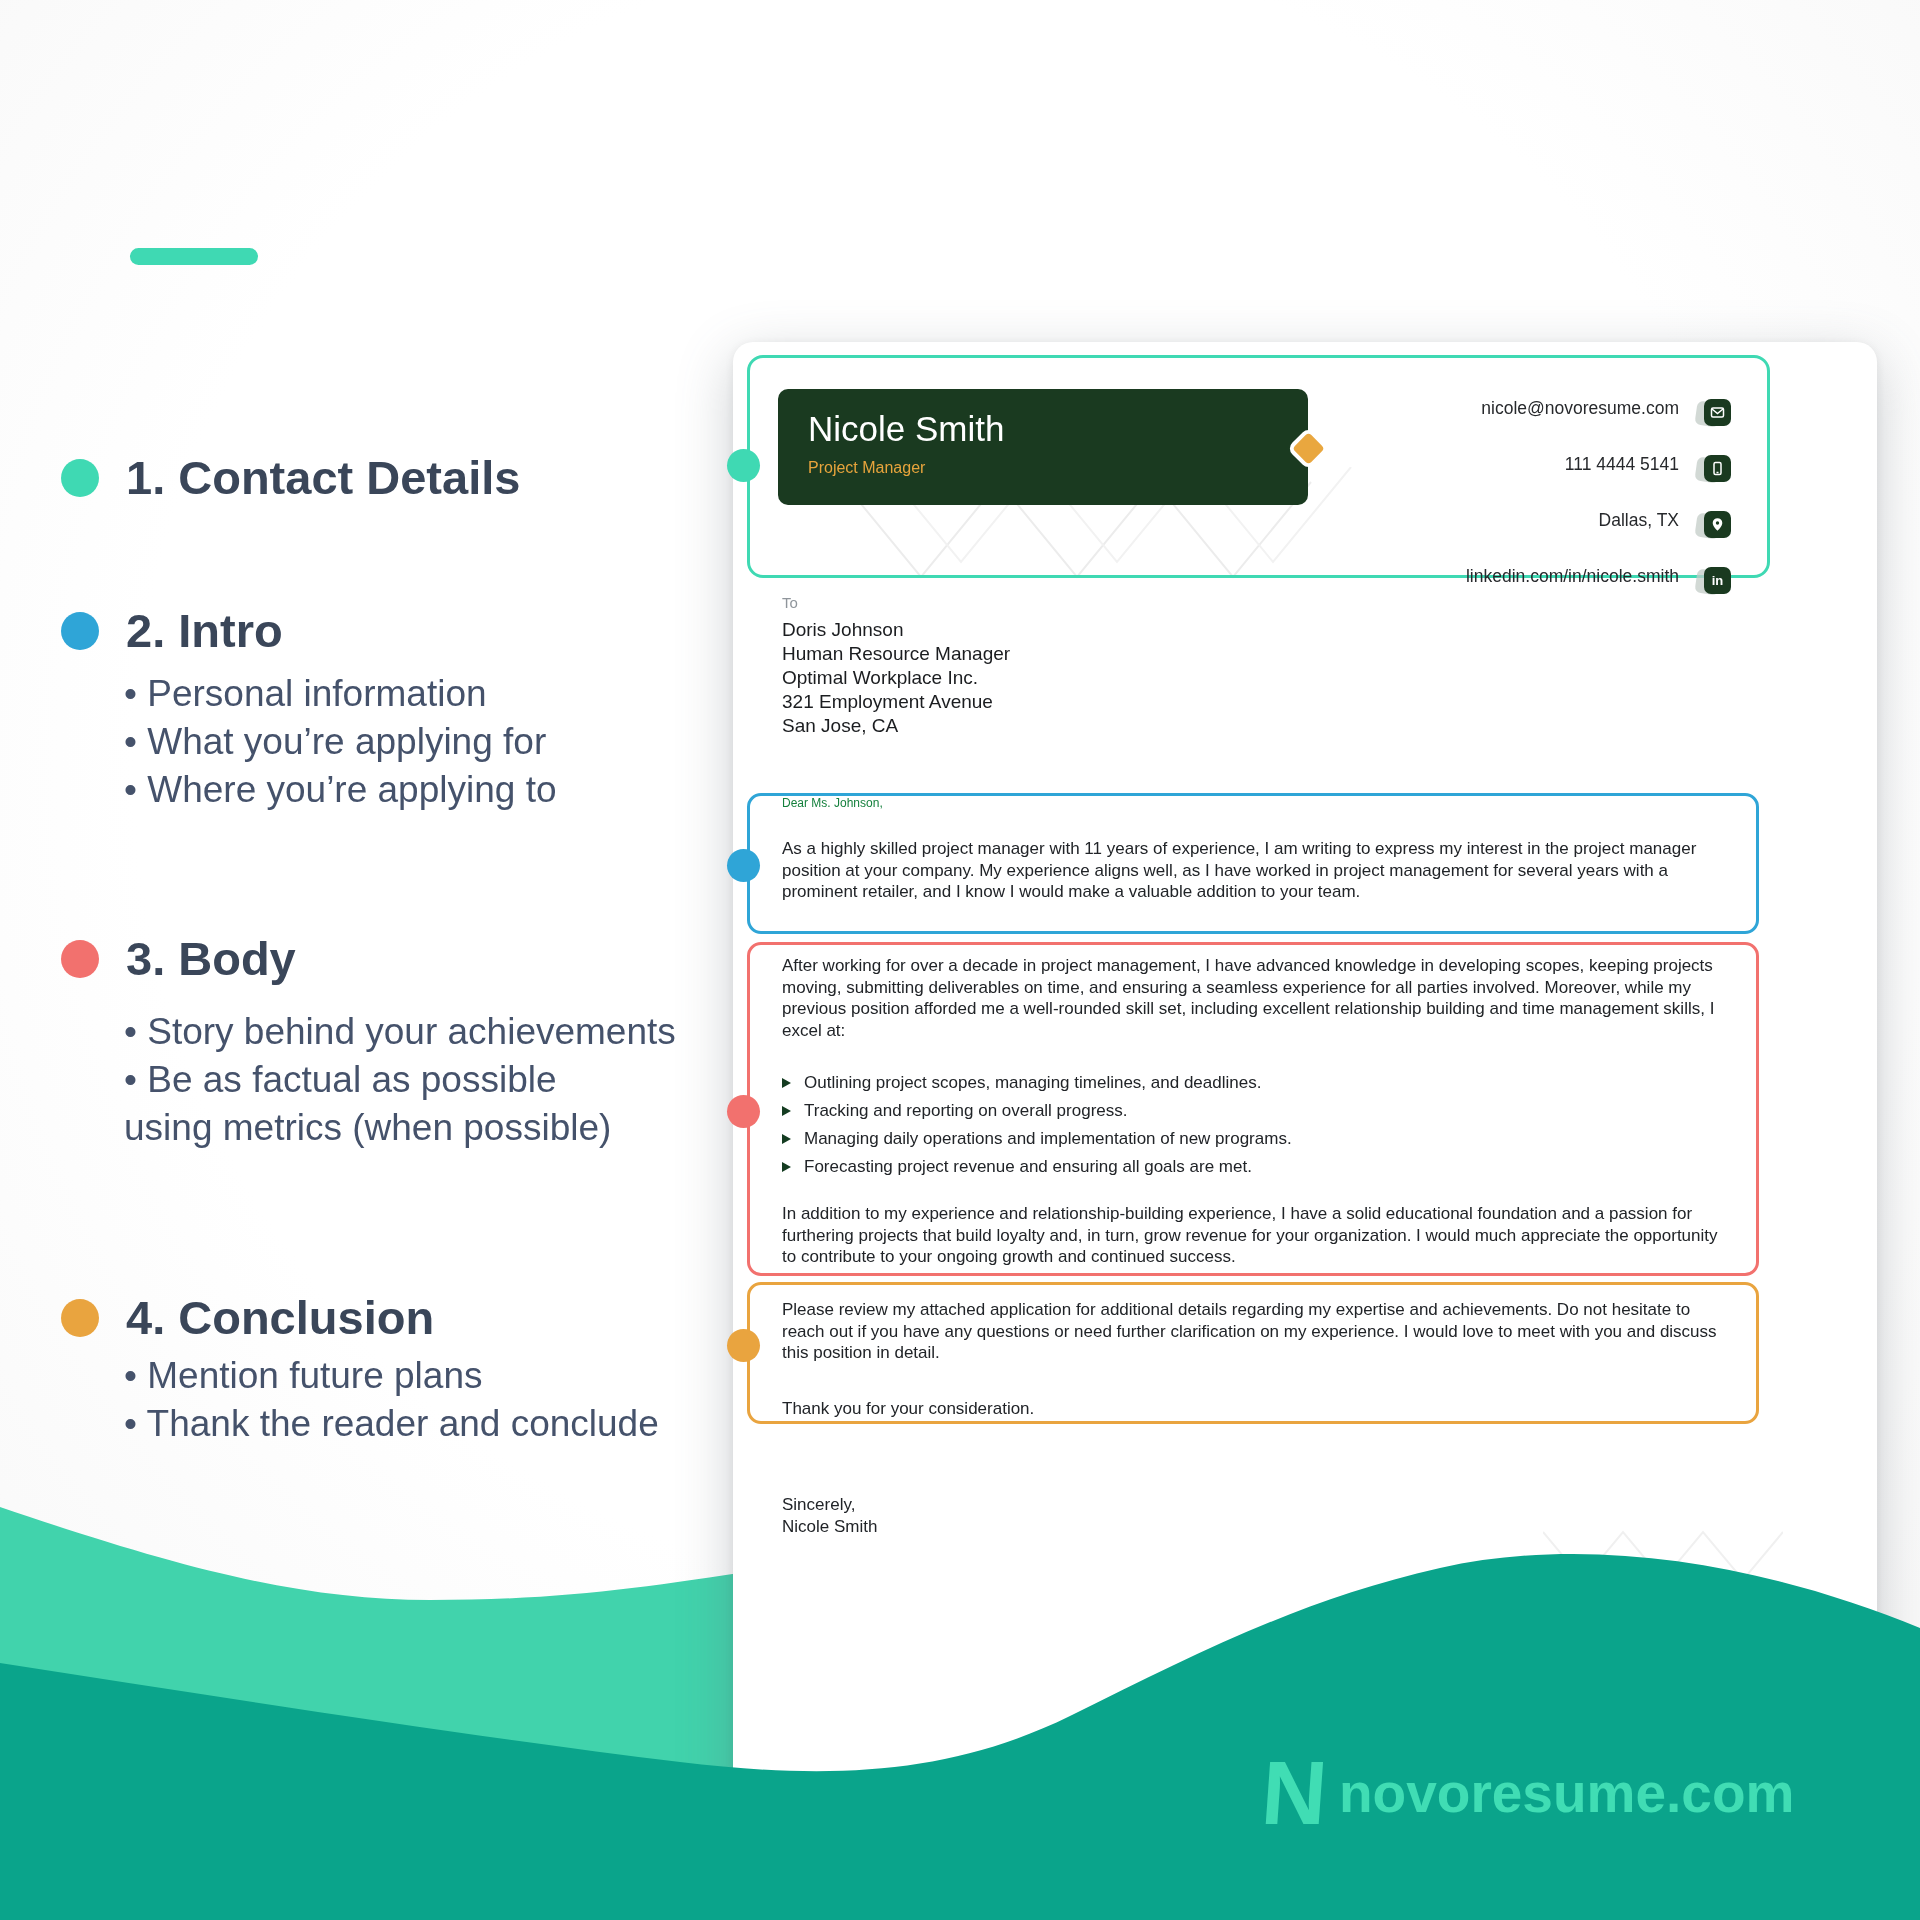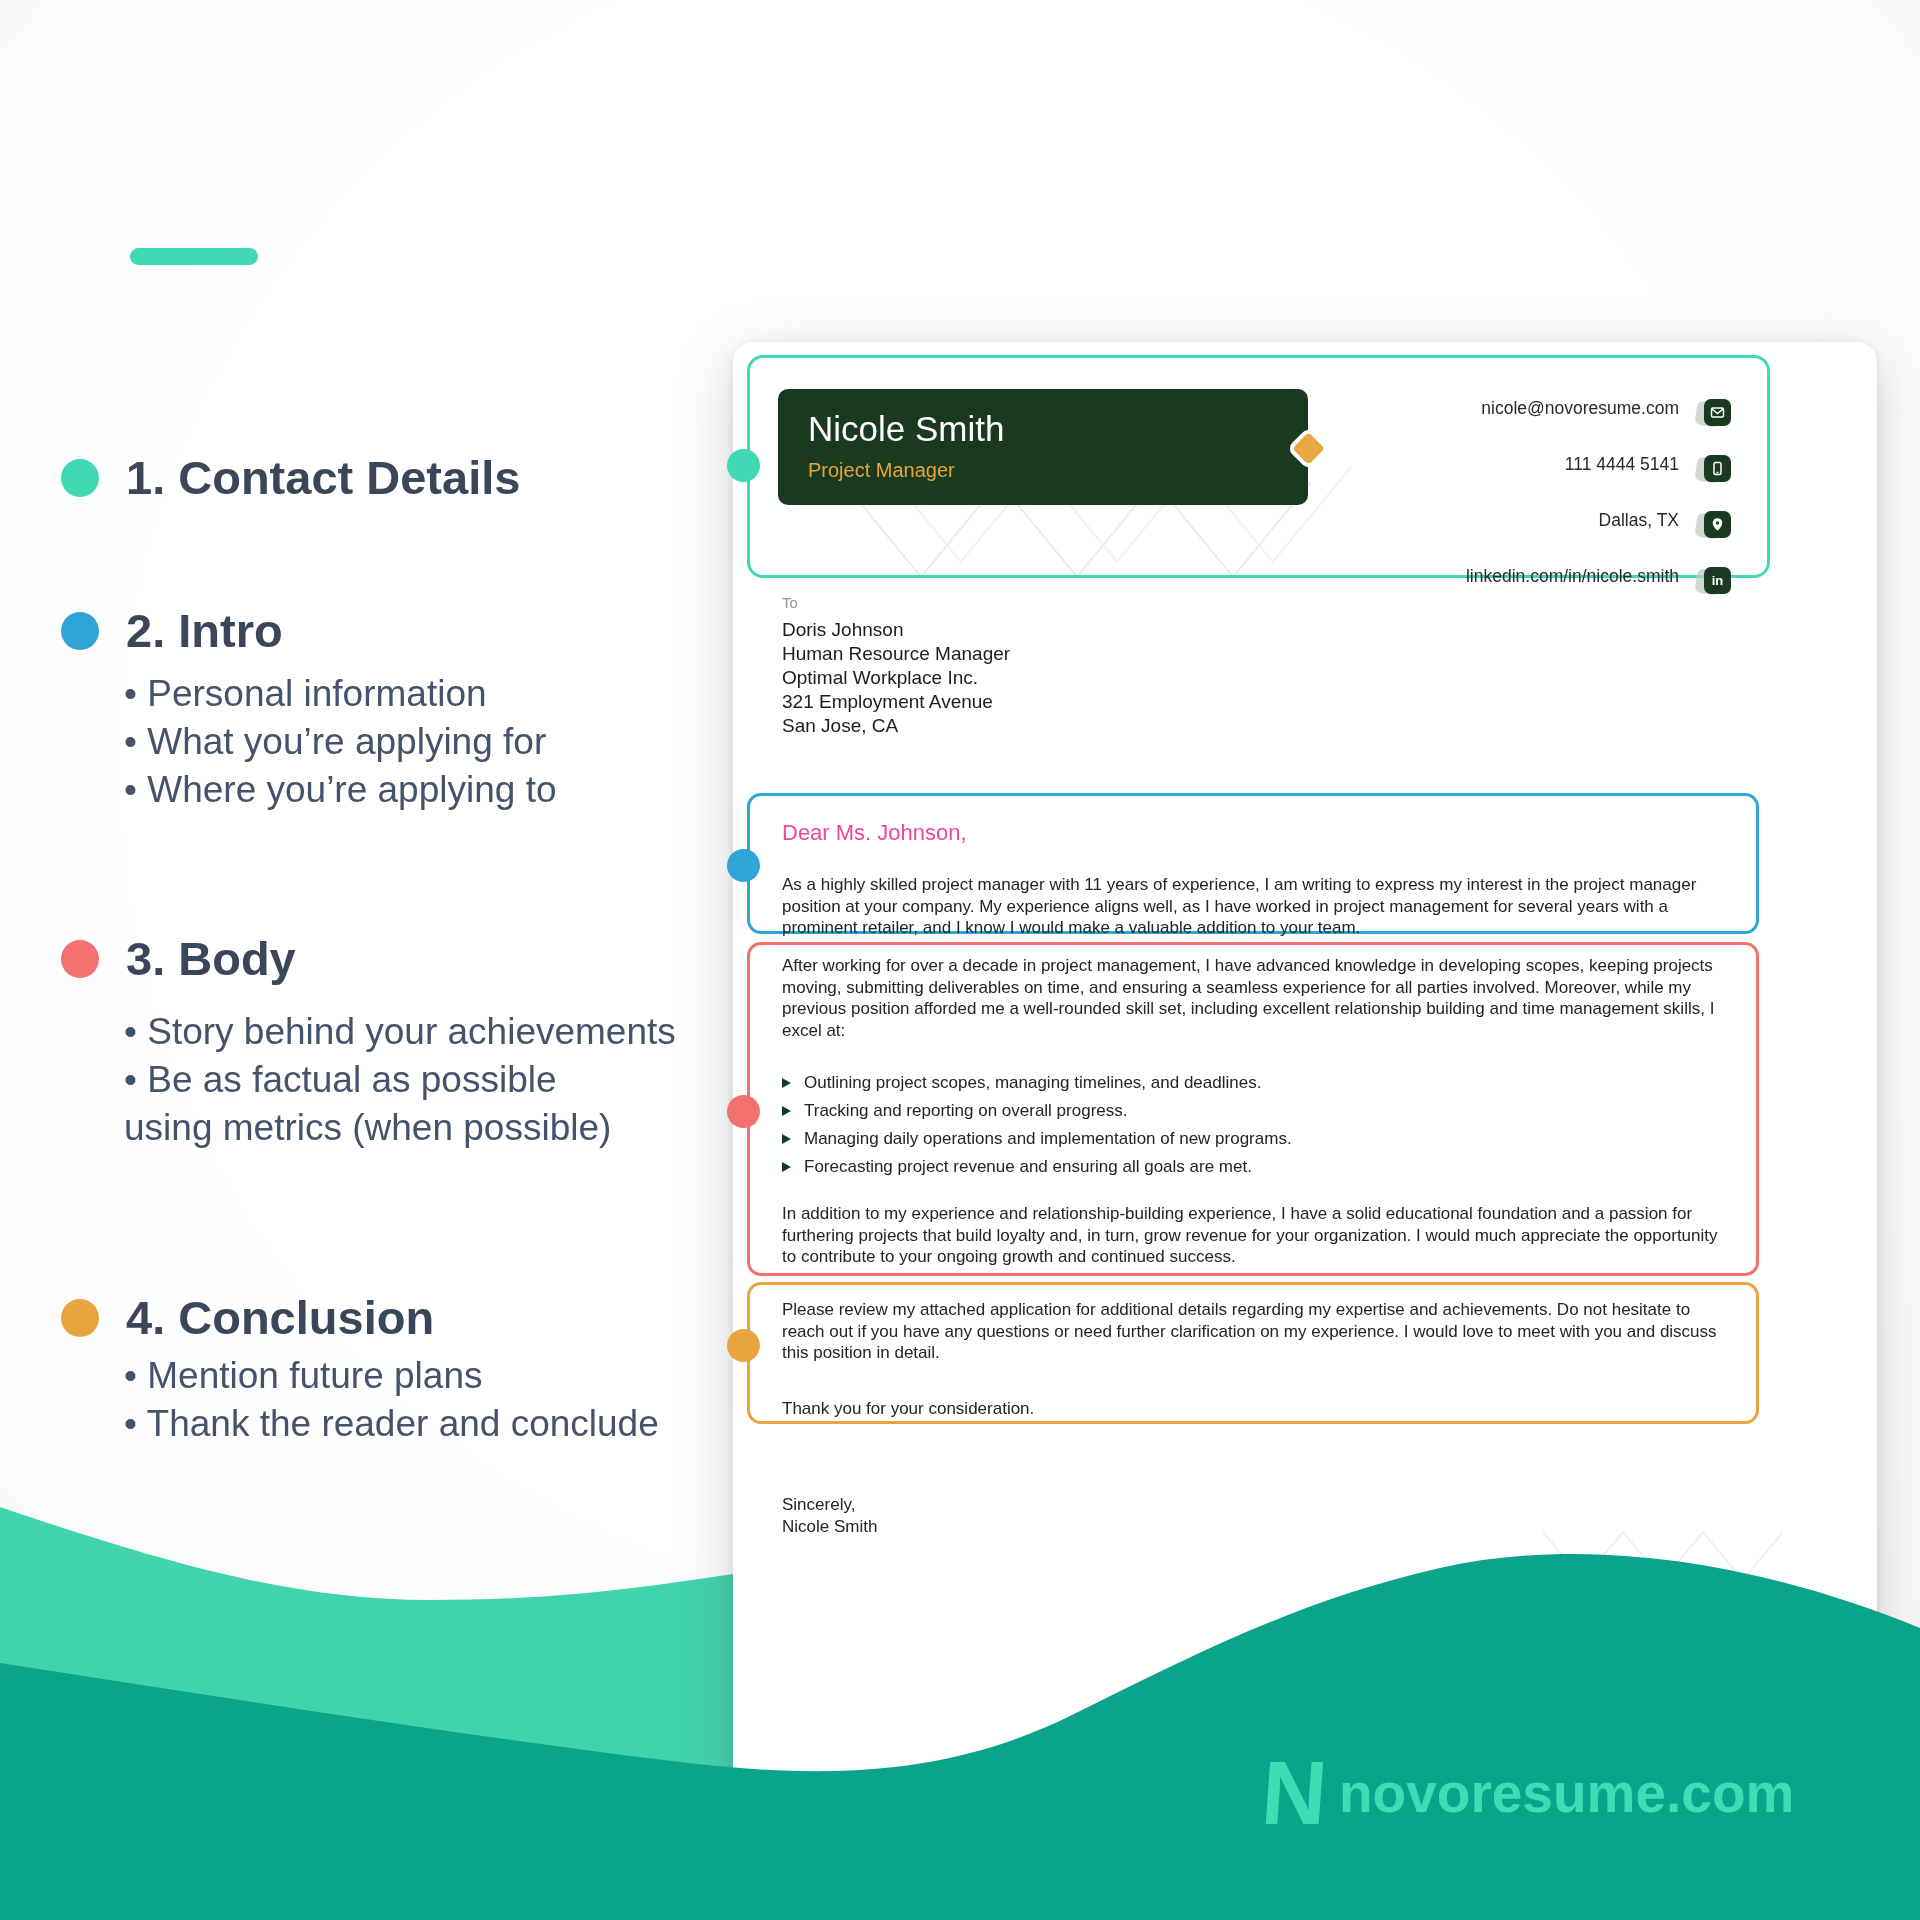--- a/index.html
+++ b/index.html
@@ -27,21 +27,21 @@
   
   .page-card{position:absolute;left:733px;top:342px;width:1144px;height:1472px;z-index:2;
              background:#fff;border-radius:20px;
              box-shadow:0 16px 55px rgba(95,105,115,.32), 0 2px 10px rgba(0,0,0,.07);}
   .zigzag{position:absolute;pointer-events:none;}
   .header-box{position:absolute;left:14px;top:13px;width:1017px;height:217px;
               border:3px solid #3fd9b3;border-radius:16px;}
   .name-box{position:absolute;left:28px;top:31px;width:530px;height:116px;
             background:#1a3a20;border-radius:10px;}
   .name{position:absolute;left:30px;top:20px;font-size:35px;font-weight:500;color:#ffffff;}
-  .role{position:absolute;left:30px;top:70px;font-size:20px;font-weight:500;color:#e7a43c;}
+  .role{position:absolute;left:30px;top:70px;font-size:16px;font-weight:500;color:#e7a43c;}
   .diamond{position:absolute;left:547px;top:79px;width:23px;height:23px;background:#e9a73f;
            border-radius:4px;transform:rotate(45deg);box-shadow:0 0 0 4px #ffffff;}
   .contact-rows{position:absolute;top:40px;right:36px;}
   .contact-row{display:flex;align-items:flex-start;justify-content:flex-end;gap:20px;
                height:30px;margin-bottom:26px;}
   .contact-text{font-size:17.5px;color:#27292c;}
   .icon-badge{position:relative;width:32px;height:30px;flex:0 0 auto;}
   .icon-badge::before{content:"";position:absolute;left:-3px;top:4px;width:24px;height:24px;
                background:#c3ccc7;border-radius:6px;transform:rotate(8deg);opacity:.75;}
   .badge-core{position:absolute;right:0;top:1px;width:27px;height:27px;background:#1a3a20;
@@ -53,21 +53,21 @@
   .mc-red{top:753px;background:#f2716e;}
   .mc-orange{top:987px;background:#e9a43f;}
   .to-block{position:absolute;left:49px;top:252px;}
   .to-label{font-size:15px;color:#8f959b;margin-bottom:7px;}
   .to-lines{font-size:19px;font-weight:500;color:#1b1d20;line-height:24px;}
   .sec-box{position:absolute;left:14px;width:1012px;border-radius:14px;border:3px solid;
            padding:0 26px 0 32px;box-sizing:border-box;}
   .box-blue{top:451px;height:141px;border-color:#2fa5d7;}
   .box-red{top:600px;height:334px;border-color:#f2716e;}
   .box-orange{top:940px;height:142px;border-color:#e9a43f;}
-  .salutation{margin-top:24px;font-size:22px;color:#ec4899;}
+  .salutation{margin-top:0;font-size:12px;color:#15803d;}
   .para{font-size:17px;line-height:21.5px;color:#212428;}
   .p-intro{margin-top:28px;}
   .p-body1{margin-top:10px;}
   .p-body2{margin-top:23px;}
   .p-conc{margin-top:14px;}
   .p-thanks{margin-top:34px;}
   .letter-bullets{margin-top:29px;}
   .lb-row{display:flex;align-items:center;gap:13px;height:26px;margin-bottom:2px;}
   .tri{width:0;height:0;border-left:9px solid #143c21;border-top:5.5px solid transparent;
        border-bottom:5.5px solid transparent;flex:0 0 auto;}

